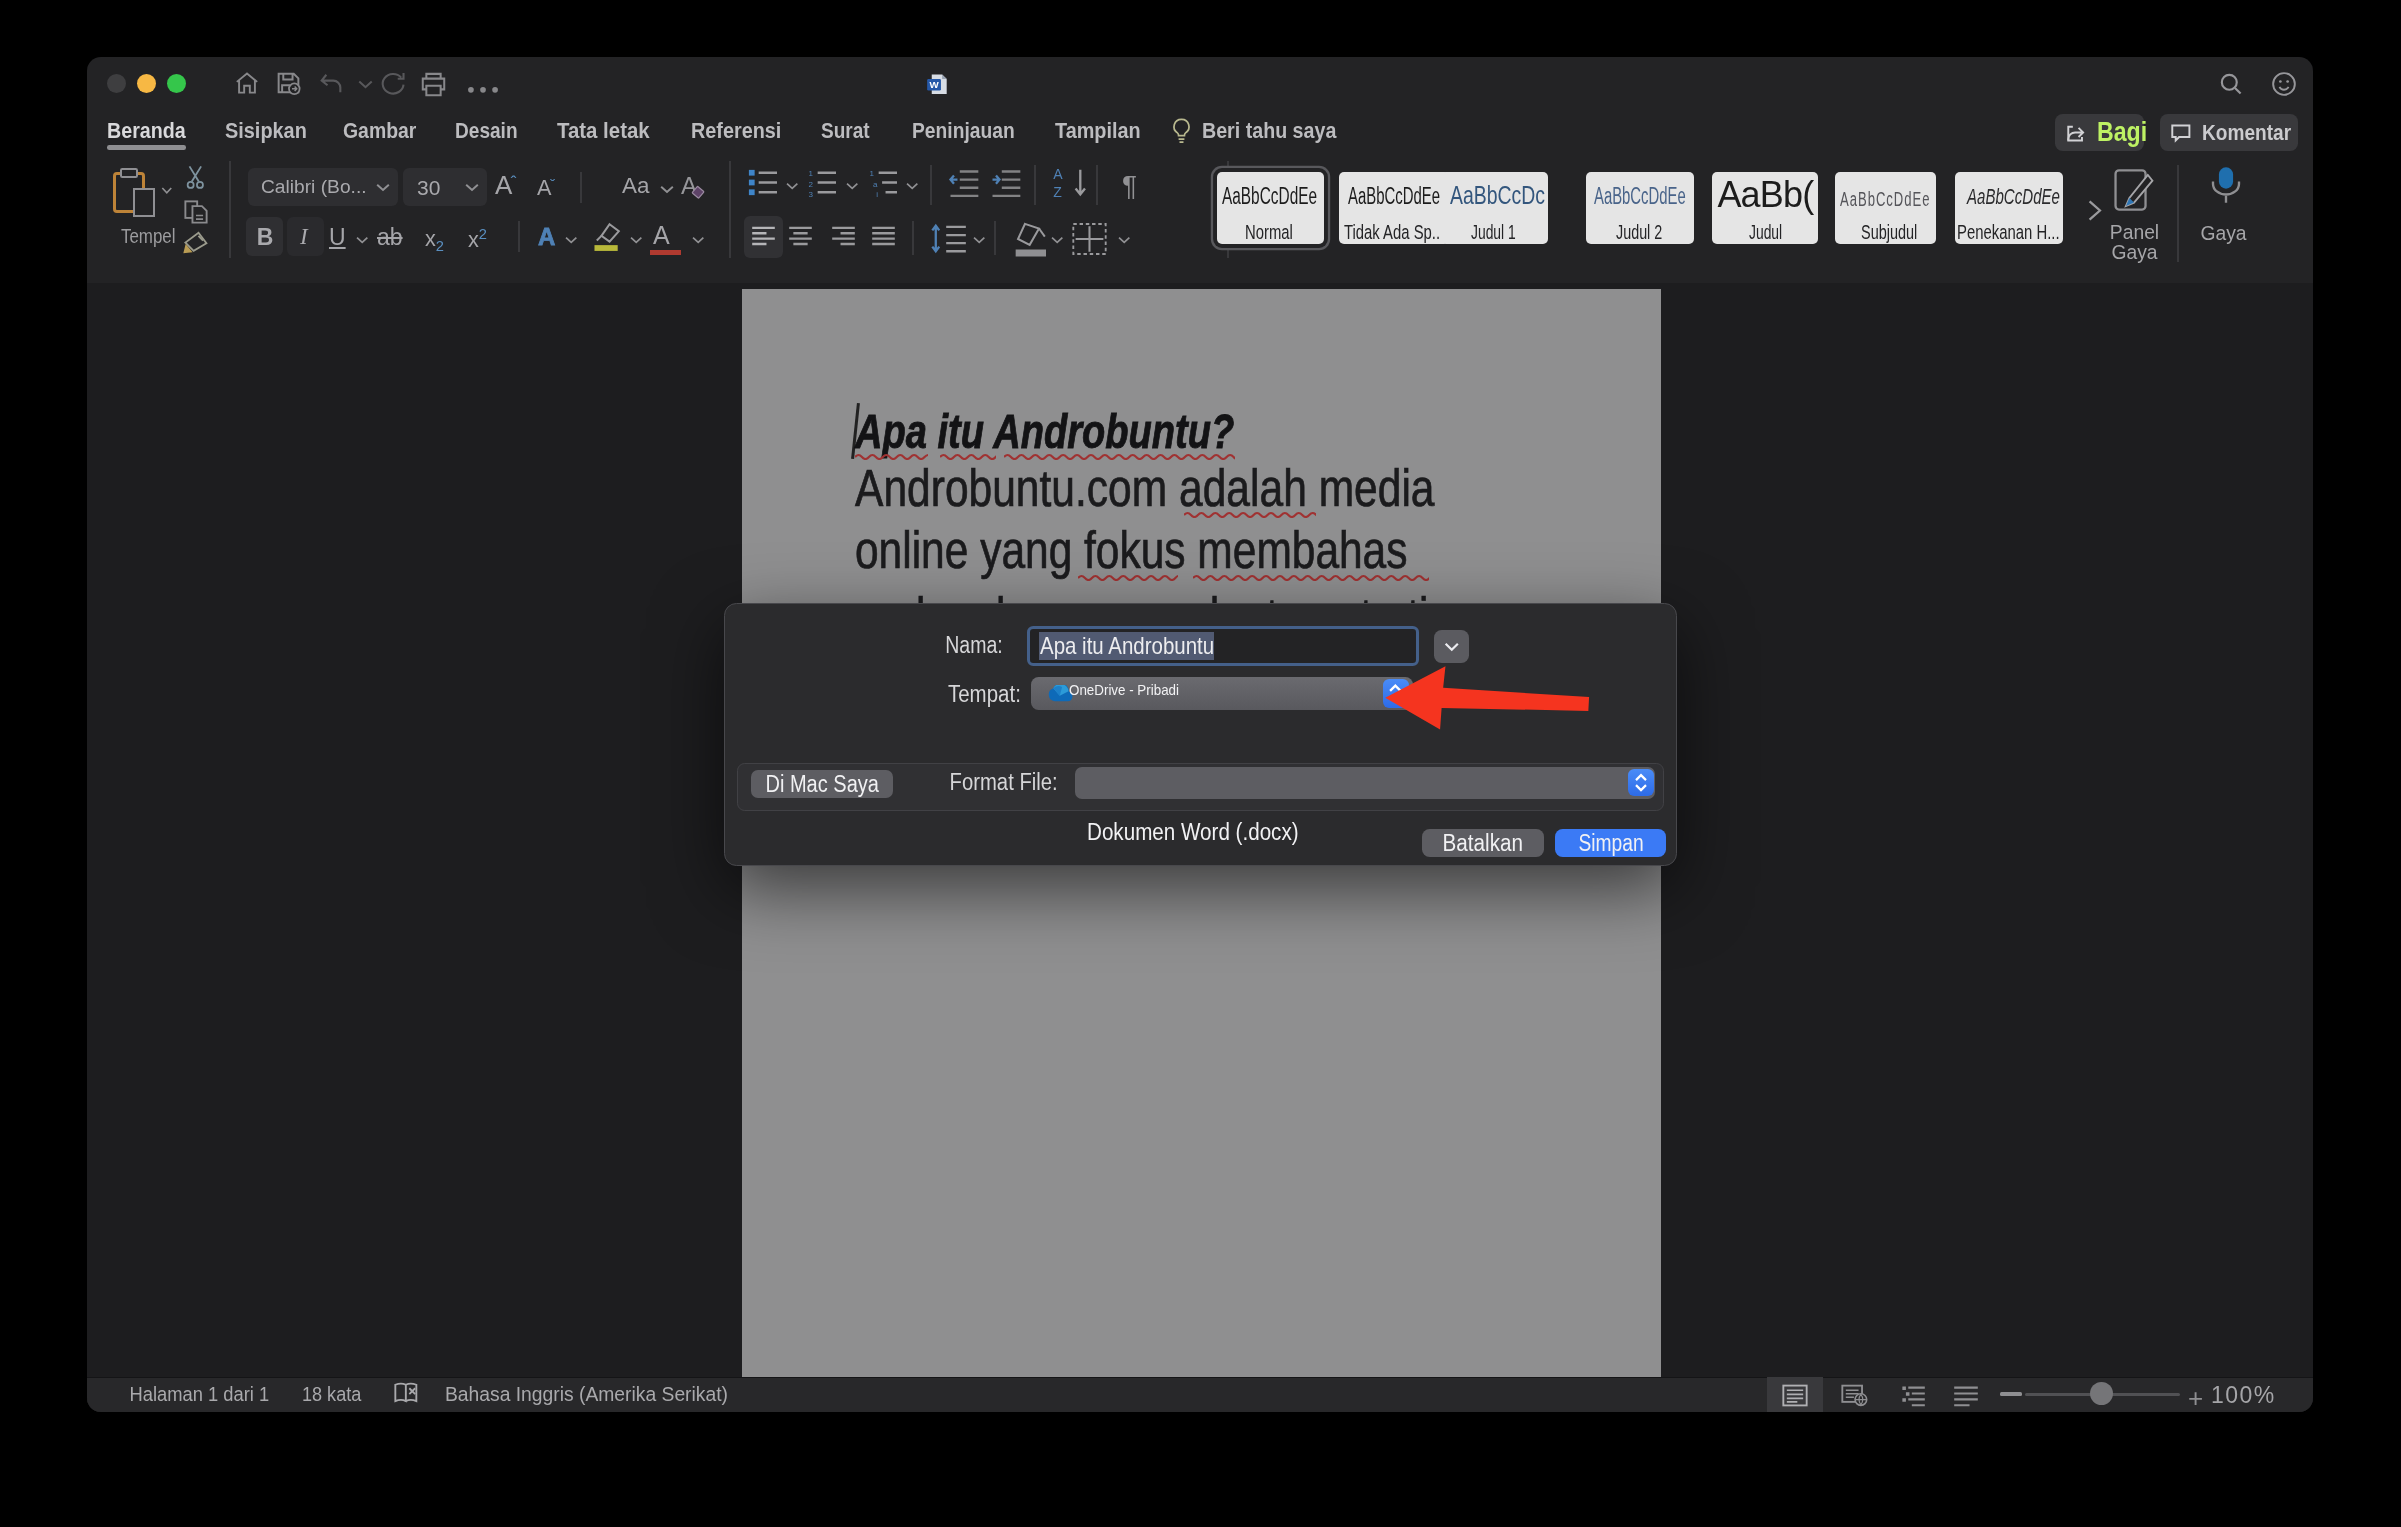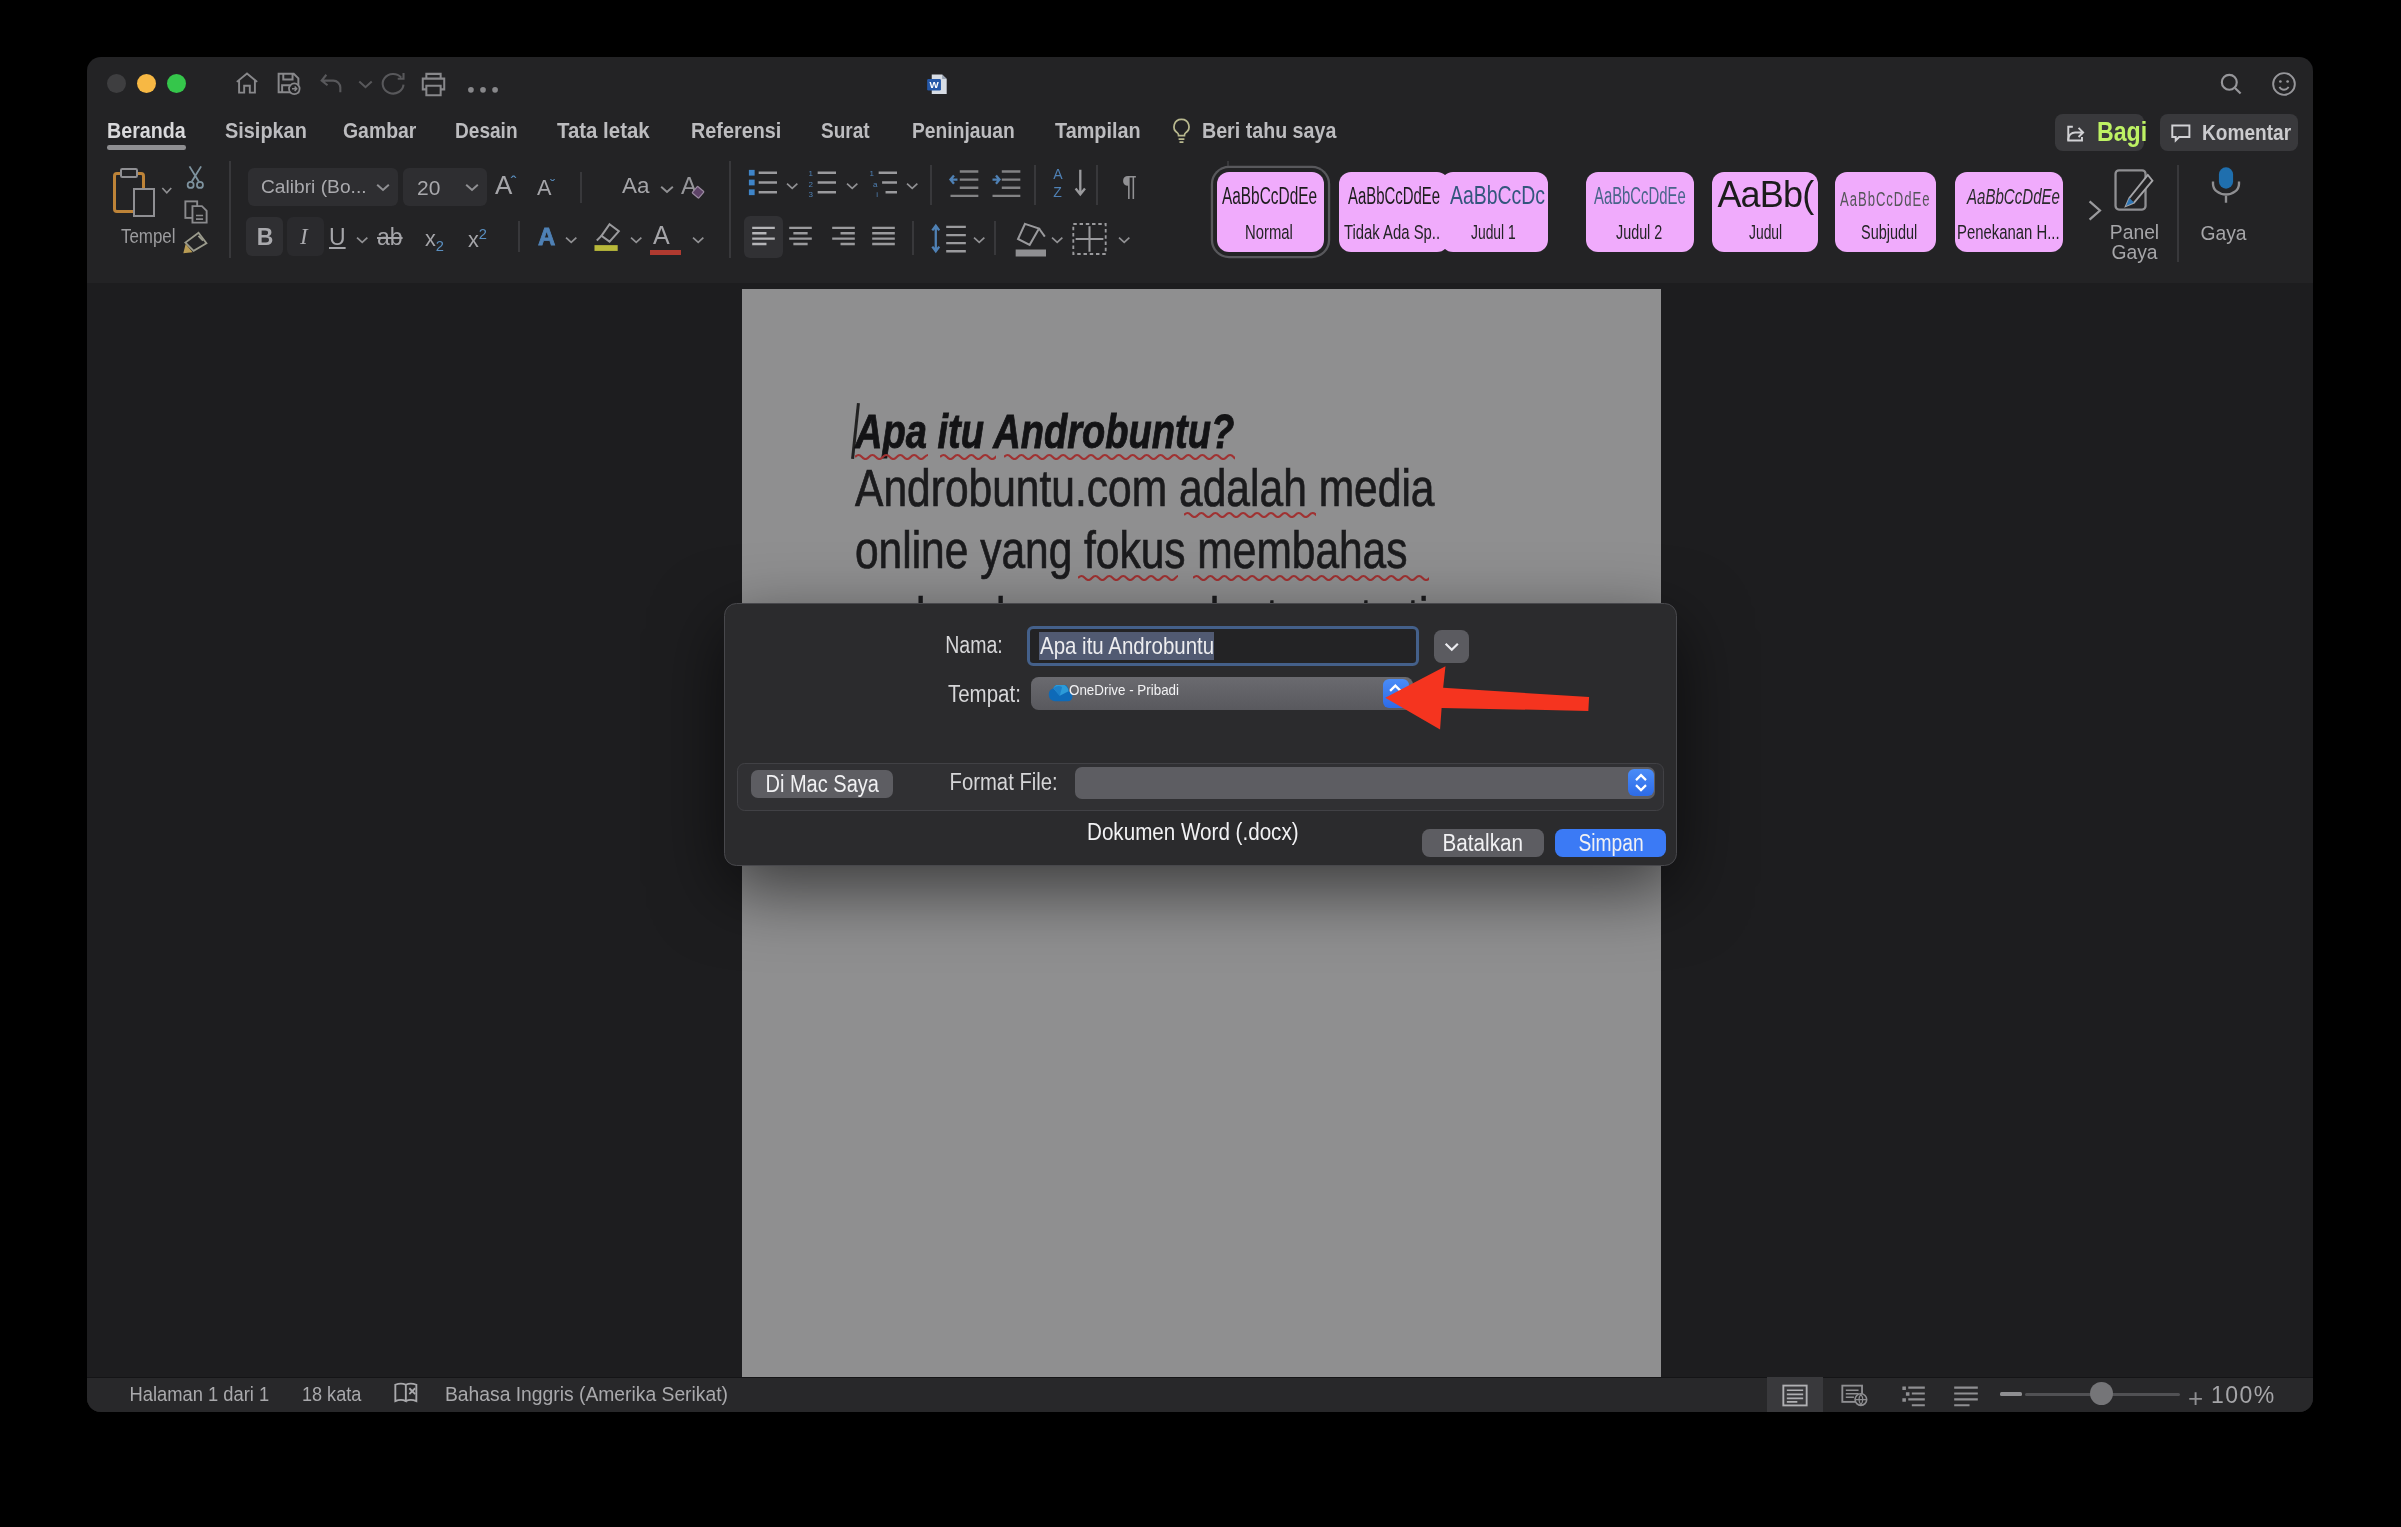--- a/index.html
+++ b/index.html
@@ -8,21 +8,21 @@
   .abs { position:absolute; }
   #win {
     position:absolute; left:87px; top:57px; width:2226px; height:1355px;
     background:#232325; border-radius:14px; overflow:hidden;
   }
   .tl { position:absolute; border-radius:50%; width:19.3px; height:19.3px; top:-13px; }
   .icon { position:absolute; }
   .tabtxt { position:absolute; top:61px; font-size:22.4px; font-weight:700; color:#bcbcbf; white-space:nowrap; }
   .ribbtn { position:absolute; border-radius:6.2px; background:#2e2e31; }
   svg { display:block; }
-  .stybox { position:absolute; top:115px; height:80px; background:#f0abfc; border-radius:12px; }
+  .stybox { position:absolute; top:115px; height:72px; background:#e5e5e5; border-radius:5px; }
   .dlg-lbl { position:absolute; font-size:23px; color:#d6d6d8; white-space:nowrap; }
   .btn { position:absolute; border-radius:7.7px; font-size:22.4px; color:#f1f1f3; text-align:center; white-space:nowrap; }
   .sx { display:inline-block; transform-origin:0 50%; white-space:nowrap; }
   .wavy { position:absolute; height:7.7px; overflow:hidden; }
   .sxc { display:inline-block; transform-origin:50% 50%; white-space:nowrap; }
   .sxr { display:inline-block; transform-origin:100% 50%; white-space:nowrap; }
 </style>
 </head>
 <body>
 <div id="win">
@@ -161,21 +161,21 @@
   </div>
   <div class="abs" style="left:142px; top:104px; width:1.5px; height:97px; background:#38383b;"></div>
 
   <div class="ribbtn" style="left:161px; top:111px; width:150px; height:38px;">
     <span class="abs" style="left:13px; top:7.7px; font-size:19px; color:#a9a9ad; white-space:nowrap;"><span class="sx" id="caltx" style="transform:scaleX(1.0098);">Calibri (Bo...</span></span>
     <svg class="abs" style="right:7.7px; top:14.7px;" width="14" height="9.3" viewBox="0 0 12 8">
         <path d="M1 1.5 L6 6 L11 1.5" fill="none" stroke="#909093" stroke-width="1.7"></path>
       </svg>
   </div>
   <div class="ribbtn" style="left:316px; top:111px; width:84px; height:38px;">
-    <span class="abs" style="left:14px; top:7.7px; font-size:21px; color:#a9a9ad;">20</span>
+    <span class="abs" style="left:14px; top:7.7px; font-size:21px; color:#a9a9ad;">30</span>
     <svg class="abs" style="right:7.7px; top:14.7px;" width="14" height="9.3" viewBox="0 0 12 8">
         <path d="M1 1.5 L6 6 L11 1.5" fill="none" stroke="#909093" stroke-width="1.7"></path>
       </svg>
   </div>
   <div class="abs" style="left:408px; top:113px; font-size:26px; color:#a5a5a9;">A<span style="position:relative; top:-6.2px; left:-1.5px; font-size:17px; color:#5a8fc0;">ˆ</span></div>
   <div class="abs" style="left:450px; top:118px; font-size:21.7px; color:#a5a5a9;">A<span style="position:relative; top:-5.4px; left:-1.5px; font-size:15.5px; color:#5a8fc0;">ˇ</span></div>
   <div class="abs" style="left:493px; top:115px; width:1.5px; height:31px; background:#38383b;"></div>
   <div class="abs" style="left:535px; top:116px; font-size:22.4px; color:#a5a5a9;">Aa</div>
   <svg class="abs" style="left:573px; top:128px;" width="14" height="9.3" viewBox="0 0 12 8">
       <path d="M1 1.5 L6 6 L11 1.5" fill="none" stroke="#909093" stroke-width="1.7"></path>

